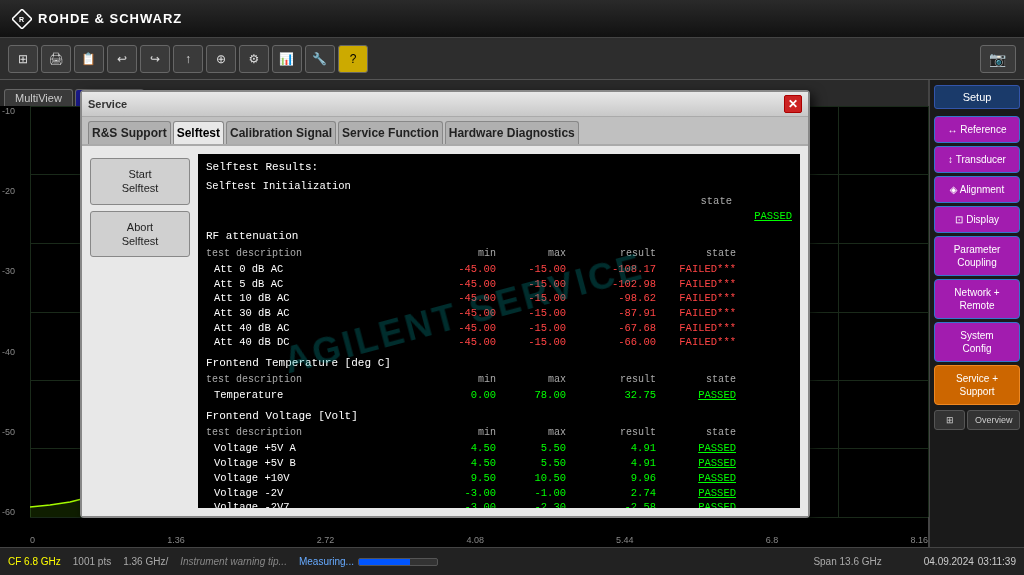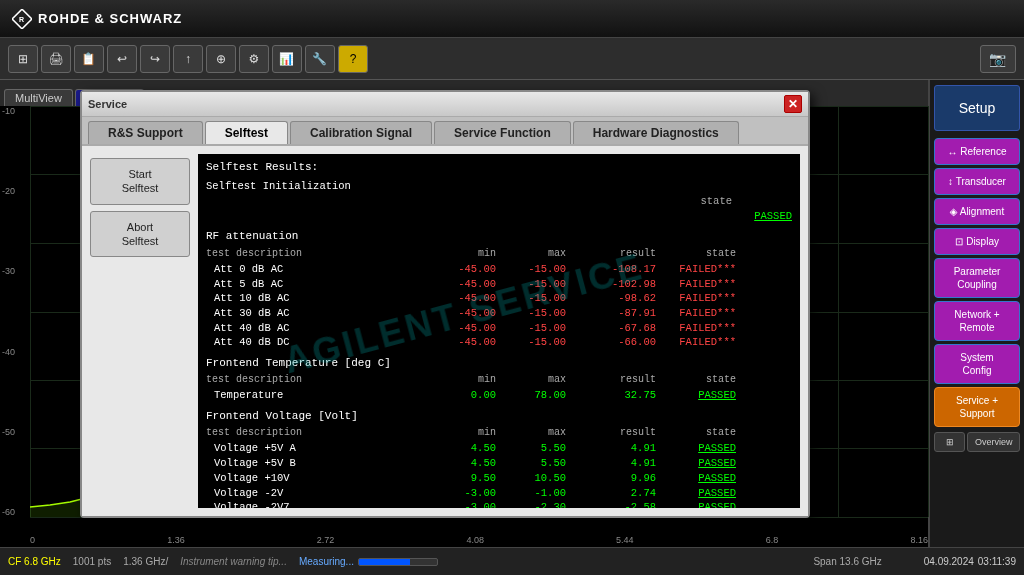--- a/index.html
+++ b/index.html
@@ -157,21 +157,21 @@
 
     
     #modal-tabs {
       display: flex;
       background: #c0c0c0;
       padding: 4px 6px 0;
       gap: 2px;
       border-bottom: 2px solid #aaa;
     }
     .modal-tab {
-      padding: 4px 19px;
+      padding: 4px 3px;
       background: #b0b0b0;
       border: 1px solid #888;
       border-bottom: none;
       color: #222;
       font-size: 12px;
       font-weight: bold;
       cursor: pointer;
       border-radius: 3px 3px 0 0;
     }
     .modal-tab.active {
@@ -604,21 +604,21 @@
         </div>
       </div>
     </div>
 
     <div id="watermark">AGILENT SERVICE</div>
 
   </div>
 
   <div id="right-panel">
     <div style="padding:2px 0; margin-bottom:2px;">
-      <div style="background:#1a3a6a; border:1px solid #3355aa; border-radius:3px; color:#fff; font-size:14px; text-align:center; padding:14px 2px; cursor:pointer;">Setup</div>
+      <div style="background:#1a3a6a; border:1px solid #3355aa; border-radius:3px; color:#fff; font-size:11px; text-align:center; padding:5px 2px; cursor:pointer;">Setup</div>
     </div>
     <div class="right-btn">↔ Reference</div>
     <div class="right-btn">↕ Transducer</div>
     <div class="right-btn">◈ Alignment</div>
     <div class="right-btn">⊡ Display</div>
     <div class="right-btn">Parameter<br>Coupling</div>
     <div class="right-btn">Network +<br>Remote</div>
     <div class="right-btn">System<br>Config</div>
     <div class="right-btn orange">Service +<br>Support</div>
     <div style="display:flex; gap:2px; margin-top:2px;">

